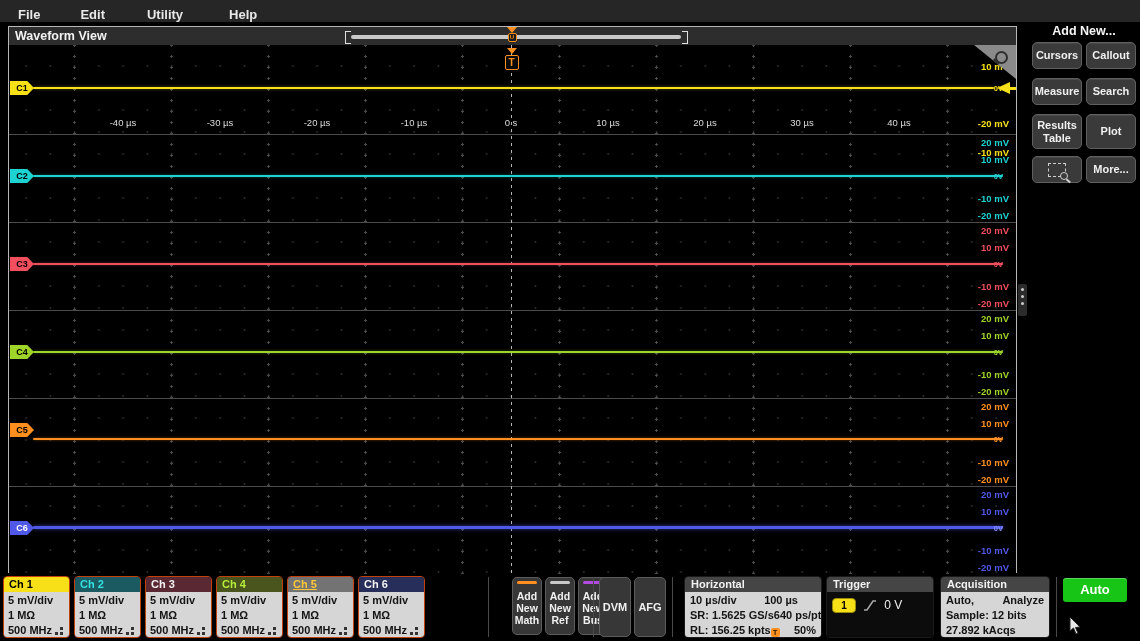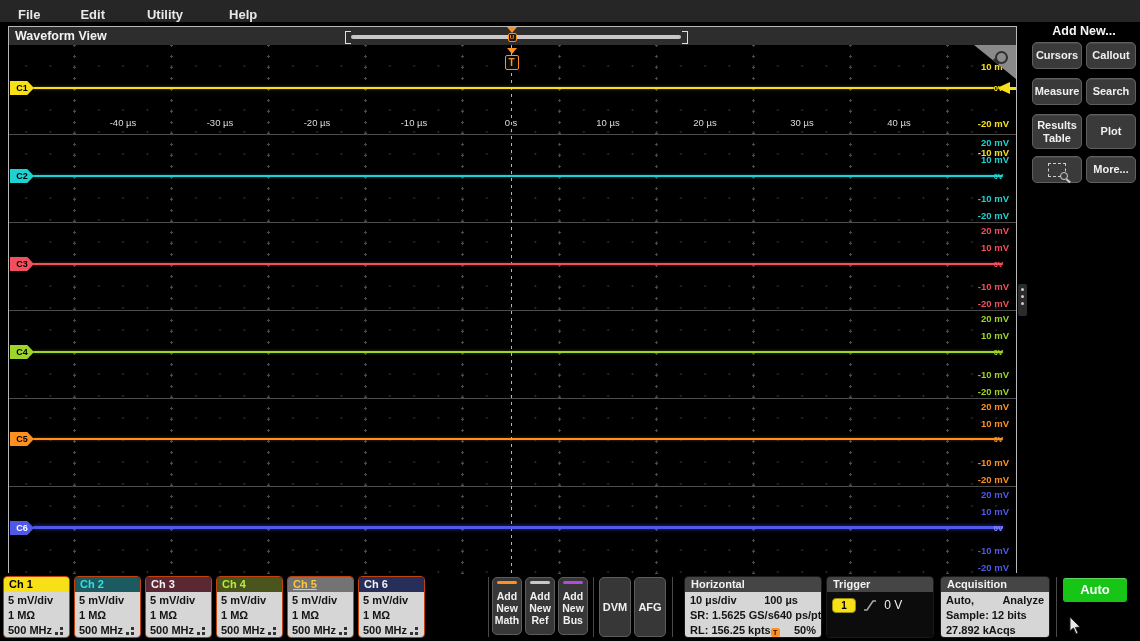--- a/index.html
+++ b/index.html
@@ -81,21 +81,21 @@
   .b0{left:3px;}  .b0 .hd{background:#f7e017;color:#000;}
   .b1{left:74px;} .b1 .hd{background:#1b5a60;color:#35e0e0;}
   .b2{left:145px;}.b2 .hd{background:#5a2833;color:#f2f2f2;}
   .b3{left:216px;}.b3 .hd{background:#49551d;color:#b7ee3a;}
   .b4{left:287px;}.b4 .hd{background:#737373;color:#ffc83a;text-decoration:underline;}
   .b5{left:358px;}.b5 .hd{background:#272e5a;color:#f2f2f2;}
 
   .vsep{position:absolute;top:2px;width:1px;height:60px;background:#4a4a4a;}
 
   .add-btn{position:absolute;top:2px;width:30px;height:58px;background:#373737;border:1px solid #5c5c5c;border-radius:5px;
-    color:#f0f0f0;font-size:10.5px;font-weight:bold;text-align:center;box-sizing:border-box;padding-top:12px;line-height:1.15;cursor:pointer;}
+    color:#f0f0f0;font-size:10.5px;font-weight:bold;text-align:center;box-sizing:border-box;padding-top:12px;line-height:1.15;cursor:pointer;margin-left:20px;}
   .add-btn .stripe{position:absolute;top:3px;left:4px;right:4px;height:3px;border-radius:2px;}
   .sq-btn{position:absolute;top:2px;width:30px;height:58px;background:#373737;border:1px solid #5c5c5c;border-radius:5px;
     color:#f0f0f0;font-size:11px;font-weight:bold;display:flex;align-items:center;justify-content:center;cursor:pointer;}
 
   .panel{position:absolute;top:1px;height:62px;border-radius:4px;overflow:hidden;border:1px solid #1a1a1a;box-sizing:border-box;}
   .panel .hd{height:15px;background:#454545;color:#f2f2f2;font-size:11px;font-weight:bold;padding-left:6px;line-height:15px;}
   .panel .bd{height:47px;background:#d6d6d6;color:#141414;font-size:11px;font-weight:bold;padding:1px 5px 8px 5px;line-height:15px;}
   #horiz-panel{left:684px;width:138px;}
   .hrow{display:flex;justify-content:space-between;white-space:nowrap;}
   .rl-ico{display:inline-block;width:9px;height:9px;background:#ff9020;border-radius:2px;color:#201000;font-size:7px;line-height:9px;text-align:center;font-weight:bold;vertical-align:-1px;}
@@ -187,21 +187,21 @@
       <div class="scale-label abs" style="top:285px;color:#9fd42a">10 mV</div>
       <div class="trace abs" style="top:306px;background:#9fd42a;box-shadow:0 0 3px #9fd42a66"></div>
       <div class="flag abs" style="top:300px;background:#9fd42a">C4</div>
       <div class="gnd-label abs" style="top:303px;color:#9fd42a">0V</div>
       <div class="scale-label abs" style="top:324px;color:#9fd42a">-10 mV</div>
       <div class="scale-label abs" style="top:341px;color:#9fd42a">-20 mV</div>
 
       <div class="scale-label abs" style="top:356px;color:#ff9020">20 mV</div>
       <div class="scale-label abs" style="top:373px;color:#ff9020">10 mV</div>
       <div class="trace abs" style="top:393px;background:#ff9020;box-shadow:0 0 3px #ff902066"></div>
-      <div class="flag abs" style="top:387px;background:#ff9020">C5</div>
+      <div class="flag abs" style="top:378px;background:#ff9020">C5</div>
       <div class="gnd-label abs" style="top:390px;color:#ff9020">0V</div>
       <div class="scale-label abs" style="top:412px;color:#ff9020">-10 mV</div>
       <div class="scale-label abs" style="top:429px;color:#ff9020">-20 mV</div>
 
       <div class="scale-label abs" style="top:444px;color:#5058e8">20 mV</div>
       <div class="scale-label abs" style="top:461px;color:#5058e8">10 mV</div>
       <div class="trace abs" style="top:481px;height:3px;background:#5058e8;box-shadow:0 0 4px #5058e8aa"></div>
       <div class="flag abs" style="top:476px;background:#5058e8;color:#fff">C6</div>
       <div class="gnd-label abs" style="top:479px;color:#8a90ff">0V</div>
       <div class="scale-label abs" style="top:500px;color:#5058e8">-10 mV</div>

